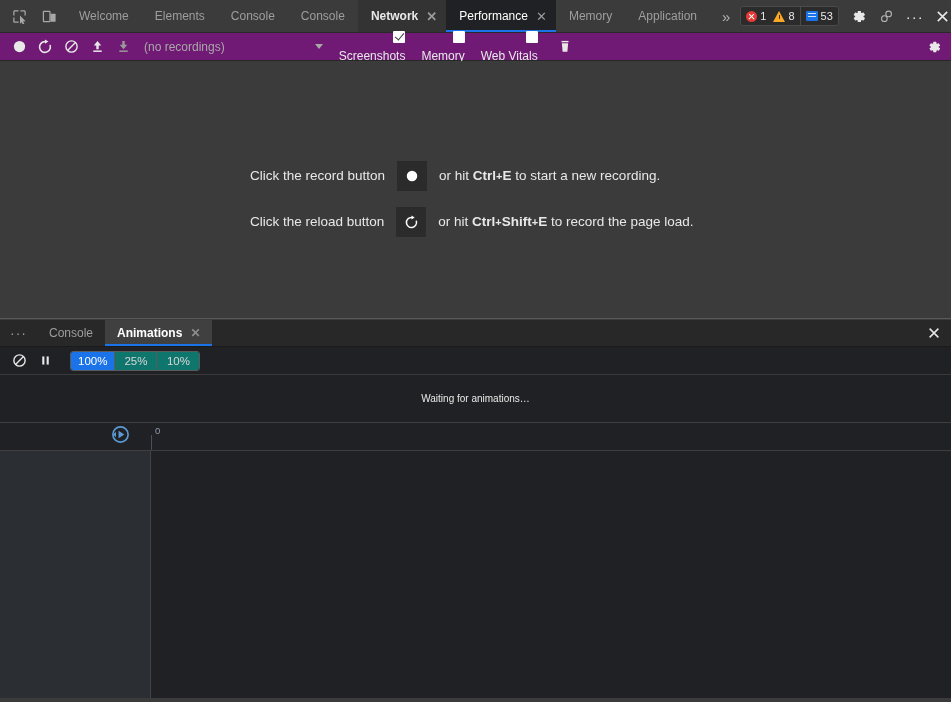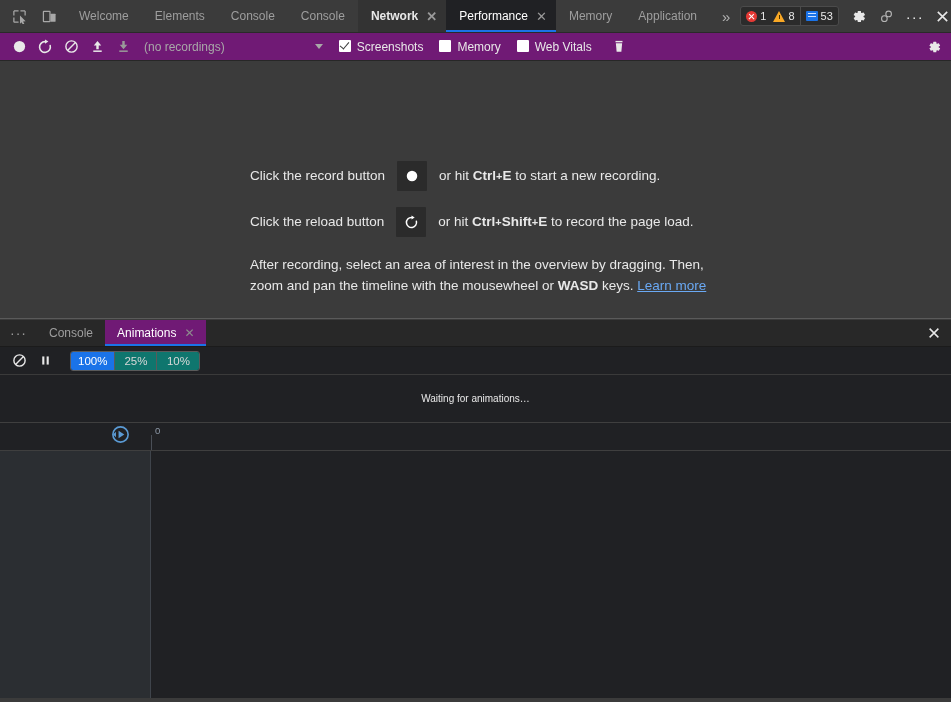--- a/index.html
+++ b/index.html
@@ -167,27 +167,28 @@
     cursor: pointer;
     gap: 6px;
   }
   .pb-caret {
     width: 0; height: 0;
     border-left: 4px solid transparent;
     border-right: 4px solid transparent;
     border-top: 5px solid #a8a8a8;
   }
   .pb-check {
-    display: flex; align-items: flex-start;
+    display: flex; align-items: flex-end;
     gap: 6px;
     margin-left: 16px;
     font-size: 12px;
     color: #e8e8e8;
     cursor: pointer;
     white-space: nowrap;
+    flex-direction: column;
   }
   .cbox {
     width: 12px; height: 12px;
     background: #ffffff;
     border-radius: 1px;
     position: relative;
     flex: none;
   }
   .cbox.checked::after {
     content: "";
@@ -267,21 +268,21 @@
     cursor: pointer;
   }
   .dtab {
     display: flex; align-items: center;
     padding: 0 12px;
     font-size: 12px;
     color: #9e9e9e;
     cursor: pointer;
     position: relative;
   }
-  .dtab.selected { background: #701a75; color: #ffffff; font-weight: normal; }
+  .dtab.selected { background: #404040; color: #ffffff; font-weight: bold; }
   .dtab.selected::after {
     content: "";
     position: absolute; left: 0; right: 0; bottom: 0;
     height: 2px; background: #1a73e8;
   }
   .dtab-close {
     margin-left: 8px;
     color: #8e8e8e;
     font-size: 12px;
     line-height: 1;
@@ -569,21 +570,20 @@
           <path d="M8 0.4 L8 4.8 L11.4 2.6 Z" fill="#ffffff"></path>
         </svg>
       </span>
       <span class="txt">
         <span>or hit</span>
         <b>Ctrl</b><b style="font-size:11px;">+</b><b>Shift</b><b style="font-size:11px;">+</b><b>E</b>
         <span>to record the page load.</span>
       </span>
     </div>
 
-    <div class="land-para"><span>After recording, select an area of interest in the overview by dragging. Then, zoom and pan the timeline with the mousewheel or </span><b>WASD</b><span> keys. </span><span class="land-link">Learn more</span></div>
   </div>
 </div>
 
 <div class="drawer-split"></div>
 
 <div class="drawer">
   <div class="drawer-tabbar">
     <div class="dt-more">···</div>
     <div class="dtab">
       <span>Console</span>

